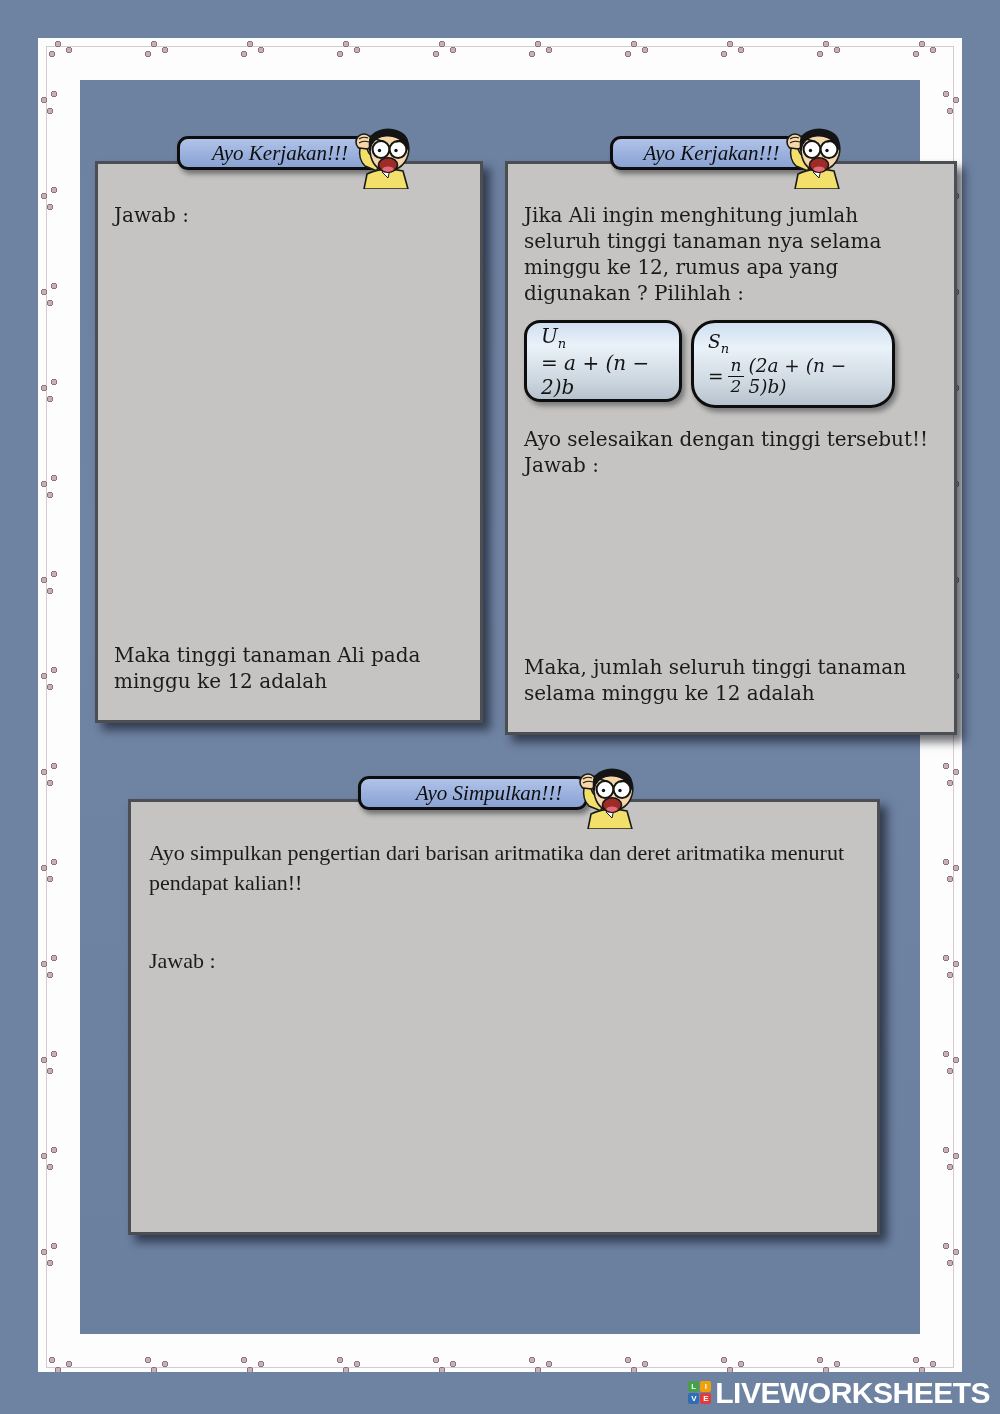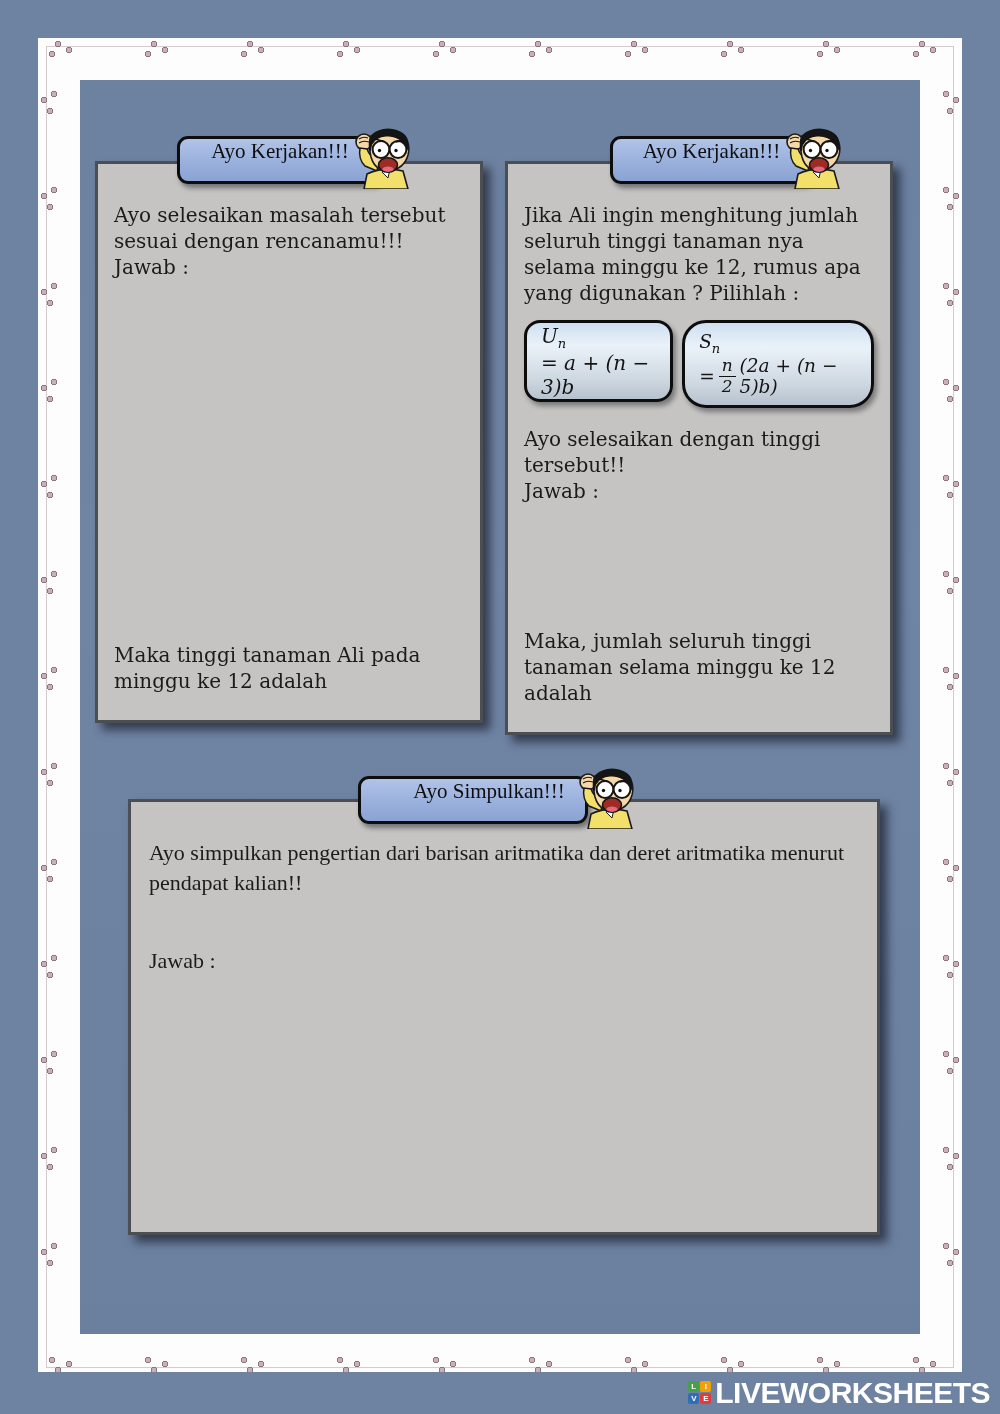--- a/index.html
+++ b/index.html
@@ -39,37 +39,37 @@
     background-size:42px 96px; }
 
   .inner { position:absolute; left:80px; top:80px; width:840px; height:1254px;
            background:linear-gradient(180deg,#6d81a1 0%, #7084a4 40%, #6b7f9f 100%); }
 
   
   .panel { position:absolute; background:#c5c4c2; border:3px solid #4b4e53;
            box-shadow:7px 7px 9px rgba(10,14,24,0.6);
            display:flex; flex-direction:column; color:#1b1b1b; }
   .panel-left  { left:95px;  top:161px; width:388px; height:562px; padding:38px 16px 14px 16px; }
-  .panel-right { left:505px; top:161px; width:388px; height:574px; padding:38px 16px 14px 16px; }
+  .panel-right { left:505px; top:161px; width:452px; height:574px; padding:38px 16px 14px 16px; }
   .panel-bottom{ left:128px; top:799px; width:752px; height:436px; padding:36px 18px 14px 18px;
                  font-family:"Liberation Serif", serif;gap:48px; }
 
   .body-text { font-size:20px; line-height:26px; }
   .panel-bottom .body-text { font-size:22px; line-height:30px; }
   .answer-label { font-size:20px; line-height:26px; }
   .panel-bottom .answer-label { font-size:22px; line-height:30px; }
   .answer-area { flex:1 1 auto; }
   .conclusion { font-size:20px; line-height:26px; margin-top:auto; margin-bottom:12px; }
 
   
-  .banner { position:absolute; height:48px; border:3px solid #0d0d0d; border-radius:11px;
+  .banner { position:absolute; height:34px; border:3px solid #0d0d0d; border-radius:11px;
             background:linear-gradient(180deg,#b0c3e8 0%, #9ab0dd 55%, #8ba3d3 100%);
             box-shadow:3px 4px 5px rgba(10,12,20,0.45);
-            display:flex; justify-content:center;
-            font-family:"Liberation Serif", serif; font-size:21px; color:#0e0e0e; }
+            display:flex; align-items:center; justify-content:center;
+            font-family:"Liberation Serif", serif; font-size:21px; color:#0e0e0e;font-style:italic; }
   .banner-left   { left:177px; top:136px; width:206px; }
   .banner-right  { left:610px; top:136px; width:203px; }
   .banner-bottom { left:358px; top:776px; width:230px;padding-left:32px; }
 
   .char { position:absolute; width:60px; height:64px; }
   .char-1 { left:351px; top:125px; }
   .char-2 { left:782px; top:125px; }
   .char-3 { left:575px; top:765px; }
 
   
@@ -135,33 +135,32 @@
 
   <div class="ring"></div>
   <div class="ring-line"></div>
   <div class="dots dots-top"></div>
   <div class="dots dots-bottom"></div>
   <div class="dots dots-left"></div>
   <div class="dots dots-right"></div>
   <div class="inner"></div>
 
   <div class="panel panel-left">
-    <div class="body-text">Ayo selesaikan masalah tersebut sesuai dengan rencanamu!!!</div>
     <div class="answer-label">Jawab :</div>
     <div class="answer-area"></div>
     <div class="conclusion">Maka tinggi tanaman Ali pada minggu ke 12 adalah</div>
   </div>
 
   <div class="panel panel-right">
     <div class="body-text">Jika Ali ingin menghitung jumlah seluruh tinggi tanaman nya selama minggu ke 12, rumus apa yang digunakan ? Pilihlah :</div>
 
     <div class="formula-row">
       <div class="formula-btn formula-btn-un">
         <div><span>U</span><sub class="fsub">n</sub></div>
-        <div>= a + (n − 3)b</div>
+        <div>= a + (n − 2)b</div>
       </div>
       <div class="formula-btn formula-btn-sn">
         <div><span>S</span><sub class="fsub">n</sub></div>
         <div class="f-line2">
           <span>=</span>
           <span class="frac">
             <span class="ftop">n</span>
             <span class="fbot">2</span>
           </span>
           <span>(2a + (n − 5)b)</span>

